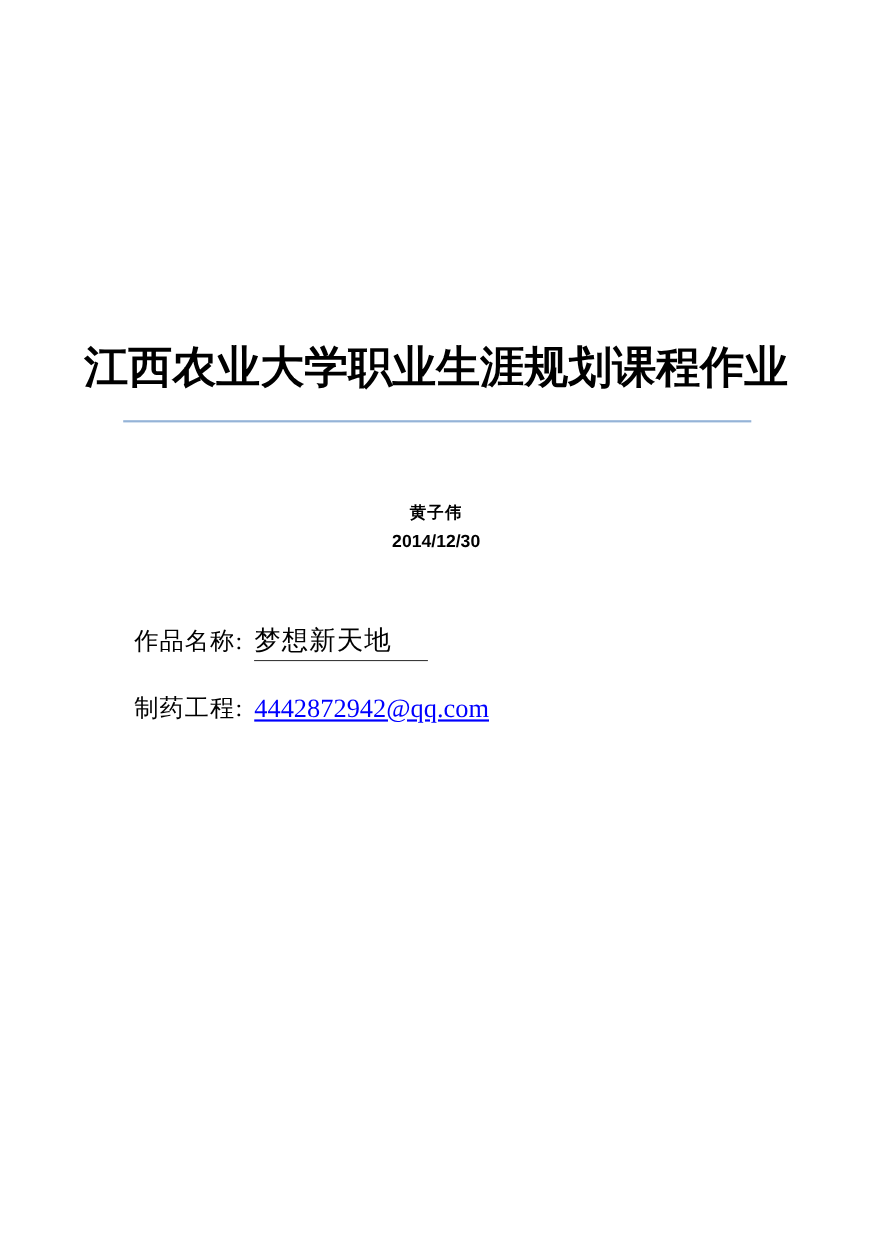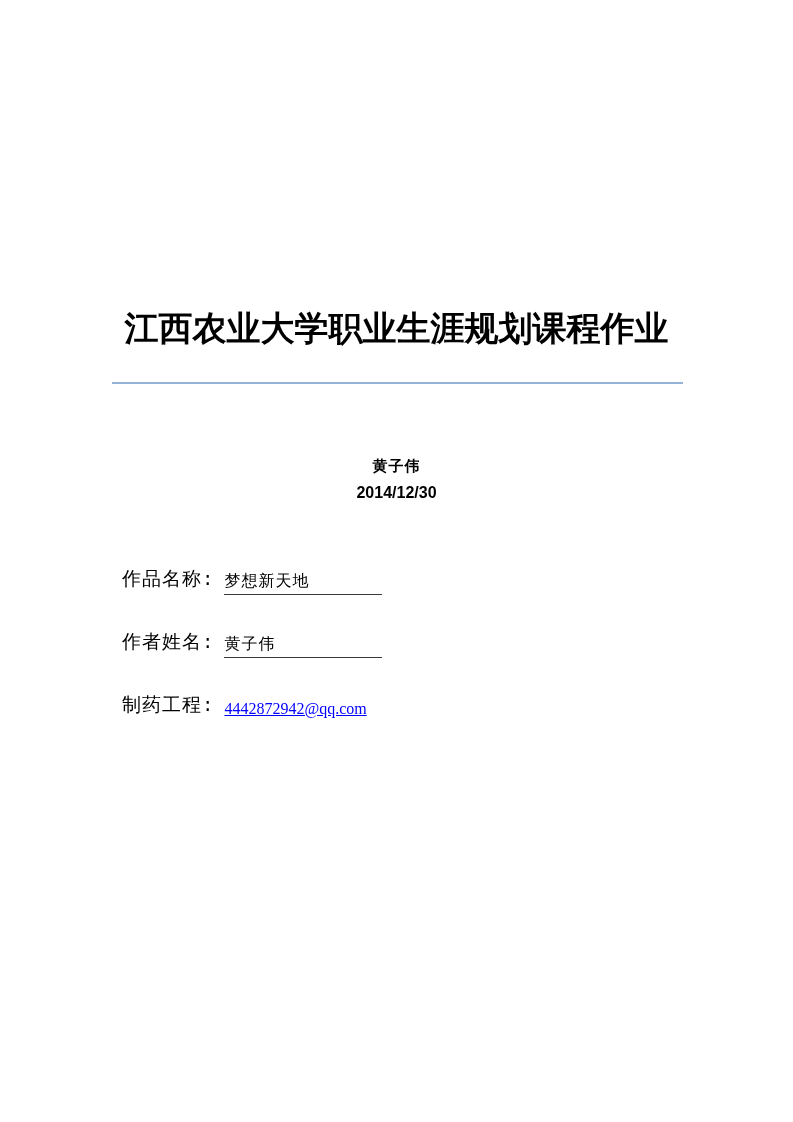--- a/index.html
+++ b/index.html
@@ -21,21 +21,21 @@
     font-family: "Liberation Serif", "DejaVu Serif", serif;
     color: var(--text-color);
   }
   .doc-title {
     position: absolute;
     top: 306px;
     left: 0;
     width: 100%;
     text-align: center;
     font-family: "Liberation Serif", "DejaVu Serif", serif;
-    font-size: 34px;
+    font-size: 40px;
     font-weight: bold;
     letter-spacing: 0px;
     white-space: nowrap;
   }
   .title-divider {
     position: absolute;
     top: 382px;
     left: 112px;
     width: 571px;
     height: 2px;
@@ -65,30 +65,29 @@
     top: 566px;
     left: 122px;
   }
   .field-row {
     height: 32px;
     margin-bottom: 31px;
     white-space: nowrap;
   }
   .field-label {
     display: inline-block;
-    font-size: 19px;
+    font-size: 22px;
     letter-spacing: 1px;
     margin-right: 6px;
     vertical-align: bottom;
     padding-bottom: 3px;
-    font-family: Liberation Mono, monospace;
   }
   .field-value {
     display: inline-block;
-    font-size: 16px;
+    font-size: 24px;
     min-width: 158px;
     border-bottom: 1.5px solid var(--underline-color);
     padding-bottom: 2px;
     vertical-align: bottom;
     letter-spacing: 1px;
   }
   .field-value-link {
     color: var(--link-color);
     text-decoration: underline;
     border-bottom: none;
@@ -112,24 +111,20 @@
     <div class="byline-date">2014/12/30</div>
   </div>
 
   <div class="fields">
 
     <div class="field-row">
       <span class="field-label">作品名称:</span>
       <span class="field-value">梦想新天地</span>
     </div>
 
-    <div class="field-row">
-      <span class="field-label">作者姓名:</span>
-      <span class="field-value">黄子伟</span>
-    </div>
 
 
     <div class="field-row">
       <span class="field-label">制药工程:</span>
       <a class="field-value field-value-link" href="#">4442872942@qq.com</a>
     </div>
 
   </div>
 
 </div>

